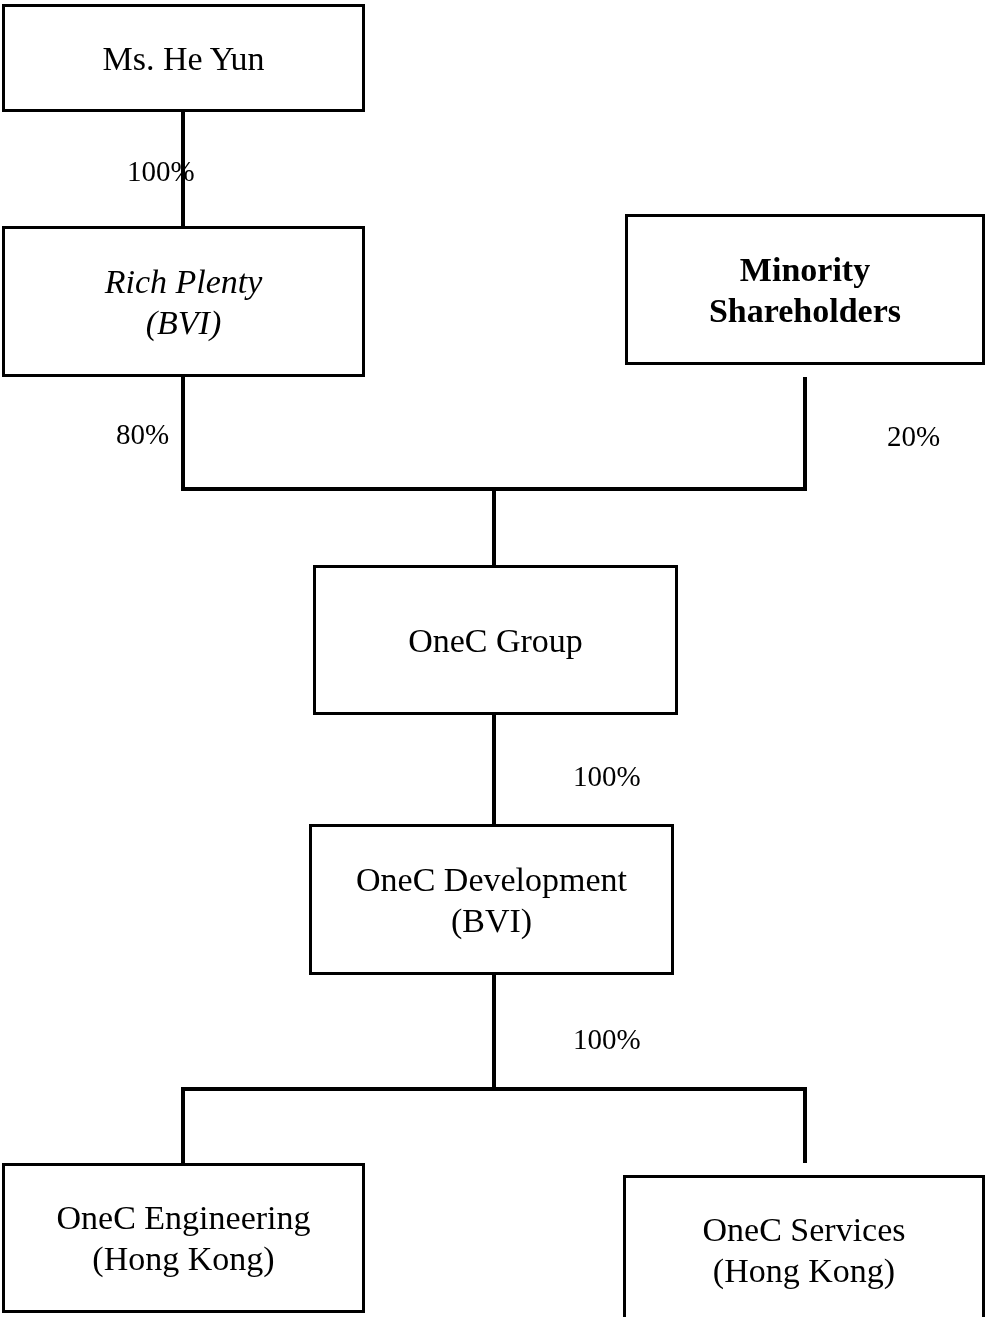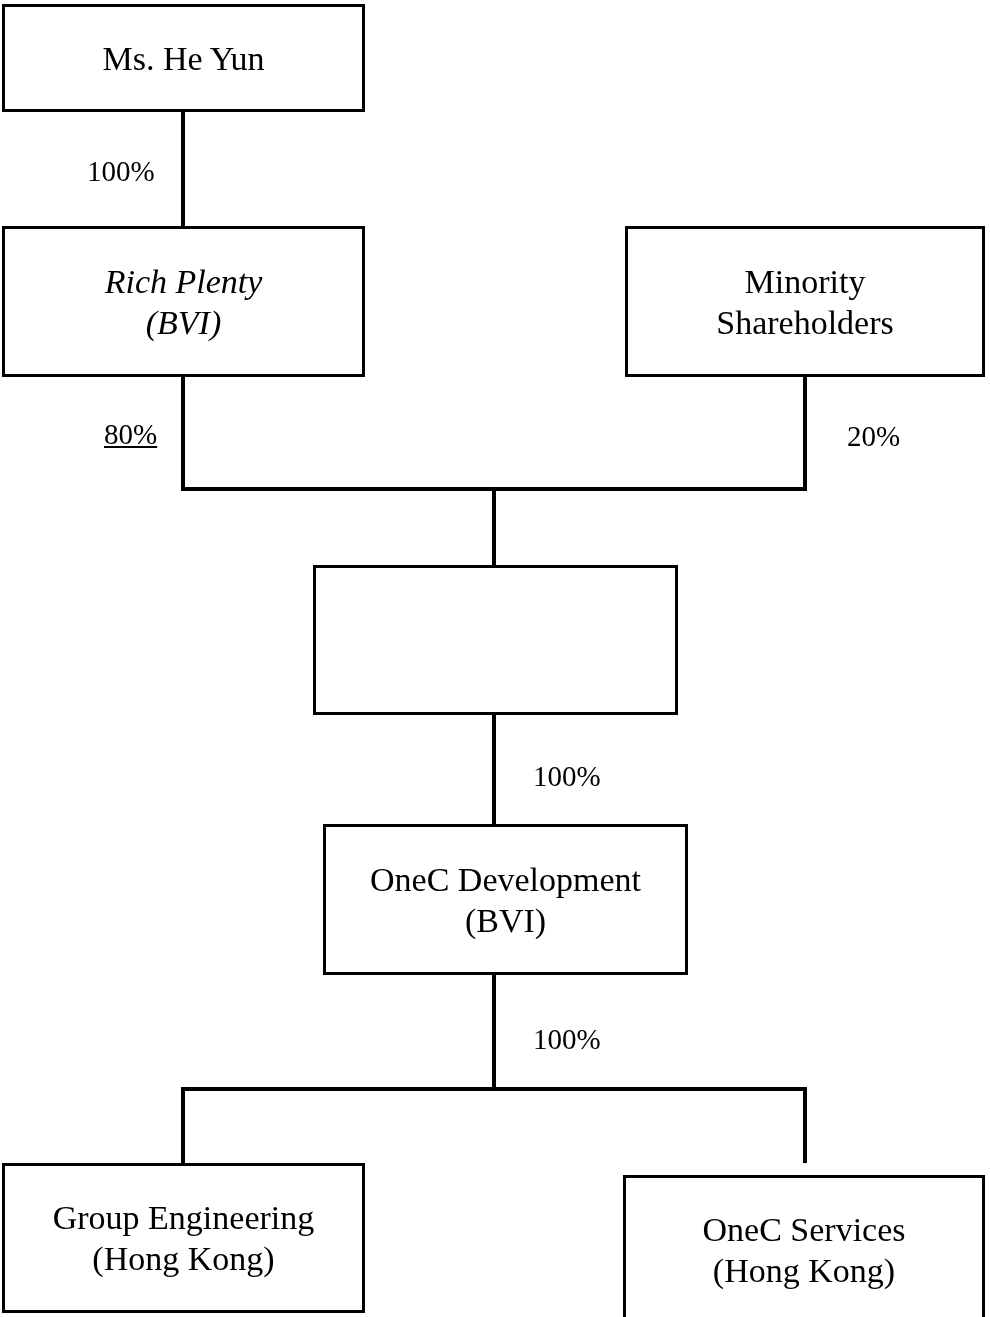--- a/index.html
+++ b/index.html
@@ -33,43 +33,44 @@
   }
   .line {
     position: absolute;
     background: #000000;
   }
   .pct {
     position: absolute;
     font-size: 29px;
     line-height: 30px;
     white-space: nowrap;
+    margin-left: 40px;
   }
   
   #b0 { left: 2px;   top: 4px;    width: 363px; height: 108px; }
   #b1 { left: 2px;   top: 226px;  width: 363px; height: 151px; font-style: italic; }
-  #b2 { left: 625px; top: 226px;  width: 360px; height: 151px; }
+  #b2 { left: 625px; top: 214px;  width: 360px; height: 151px; font-weight: bold; }
   #b3 { left: 313px; top: 565px;  width: 365px; height: 150px; }
-  #b4 { left: 323px; top: 824px;  width: 365px; height: 151px; align-items: center; }
+  #b4 { left: 309px; top: 824px;  width: 365px; height: 151px; align-items: center; }
   #b5 { left: 2px;   top: 1163px; width: 363px; height: 150px; }
   #b6 { left: 623px; top: 1163px; width: 362px; height: 150px; margin-top: 12px; }
   
   #l1  { left: 181px; top: 112px;  width: 4px;   height: 114px; }
   #l2  { left: 181px; top: 377px;  width: 4px;   height: 114px; }
   #l3  { left: 803px; top: 377px;  width: 4px;   height: 114px; }
   #l4  { left: 181px; top: 487px;  width: 626px; height: 4px;   }
   #l5  { left: 492px; top: 487px;  width: 4px;   height: 78px;  }
   #l6  { left: 492px; top: 715px;  width: 4px;   height: 109px; }
   #l7  { left: 492px; top: 975px;  width: 4px;   height: 116px; }
   #l8  { left: 181px; top: 1087px; width: 626px; height: 4px;   }
   #l9  { left: 181px; top: 1087px; width: 4px;   height: 76px;  }
   #l10 { left: 803px; top: 1087px; width: 4px;   height: 76px;  }
   
   #e0 { left: 87px;  top: 156px;  }
-  #e1 { left: 104px;  top: 419px; text-decoration: underline;  }
+  #e1 { left: 76px;  top: 419px;  }
   #e2 { left: 847px; top: 421px;  }
   #e3 { left: 533px; top: 761px;  }
   #e4 { left: 533px; top: 1024px; }
 </style>
 </head>
 <body>
 
 <div class="canvas">
 
   <div class="box" id="b0">
@@ -80,29 +81,30 @@
     <div class="bl">Rich Plenty</div>
     <div class="bl">(BVI)</div>
   </div>
 
   <div class="box" id="b2">
     <div class="bl">Minority</div>
     <div class="bl">Shareholders</div>
   </div>
 
   <div class="box" id="b3">
+    <div class="bl">OneC Group</div>
   </div>
 
   <div class="box" id="b4">
     <div class="bl">OneC Development</div>
     <div class="bl">(BVI)</div>
   </div>
 
   <div class="box" id="b5">
-    <div class="bl">Group Engineering</div>
+    <div class="bl">OneC Engineering</div>
     <div class="bl">(Hong Kong)</div>
   </div>
 
   <div class="box" id="b6">
     <div class="bl">OneC Services</div>
     <div class="bl">(Hong Kong)</div>
   </div>
 
   <div class="line" id="l1"></div>
   <div class="line" id="l2"></div>

